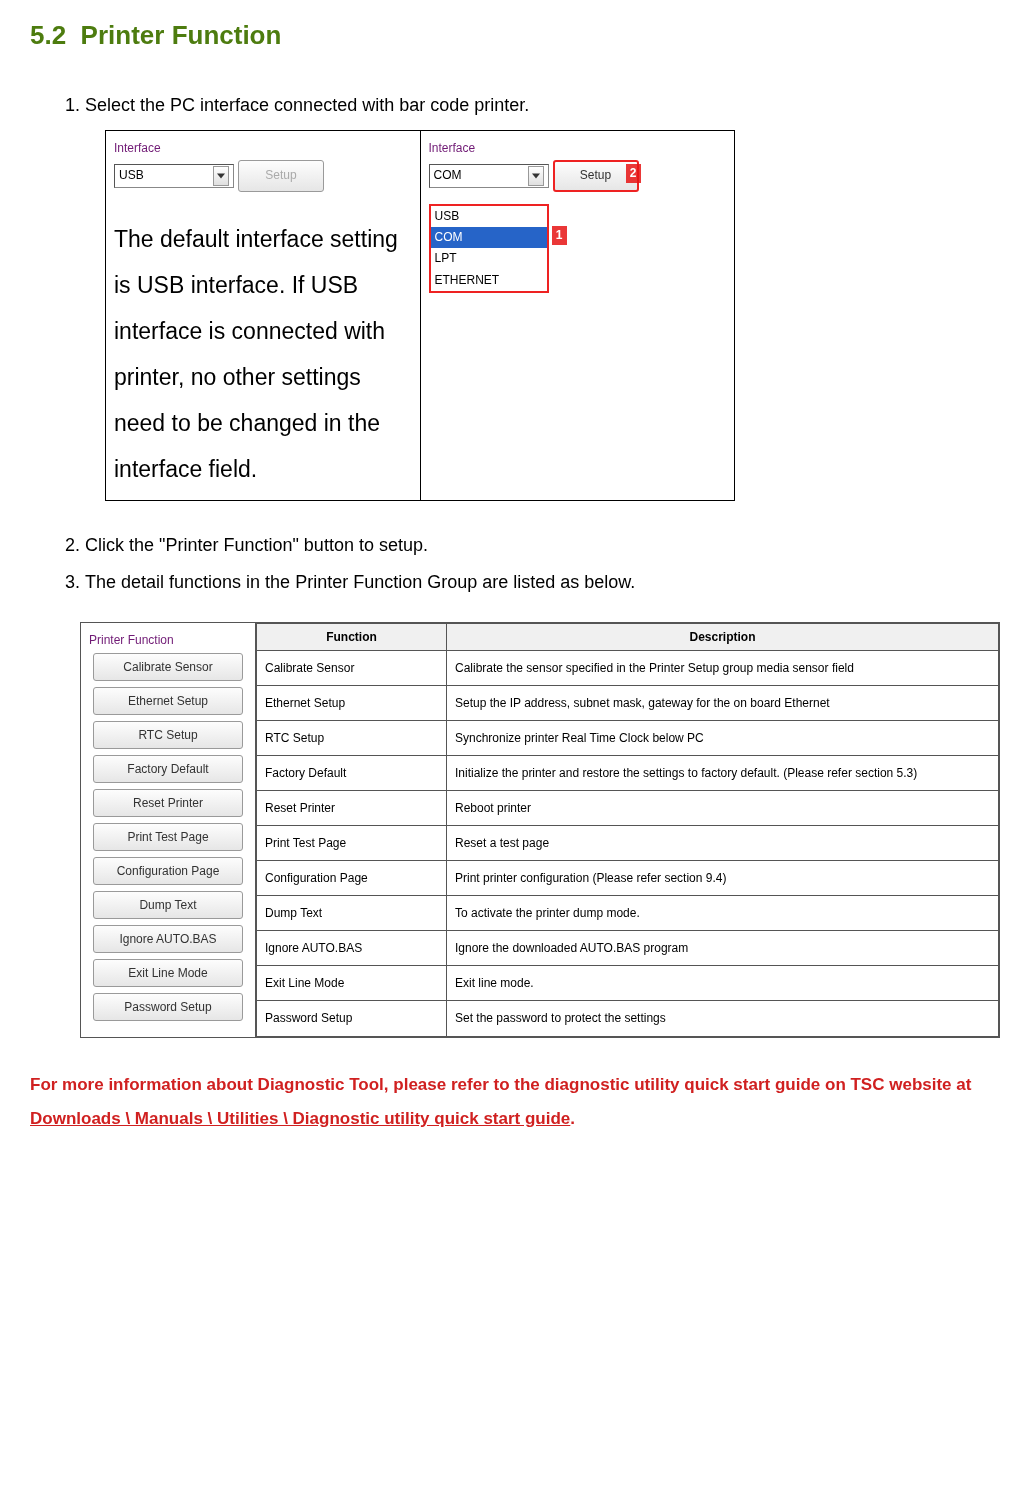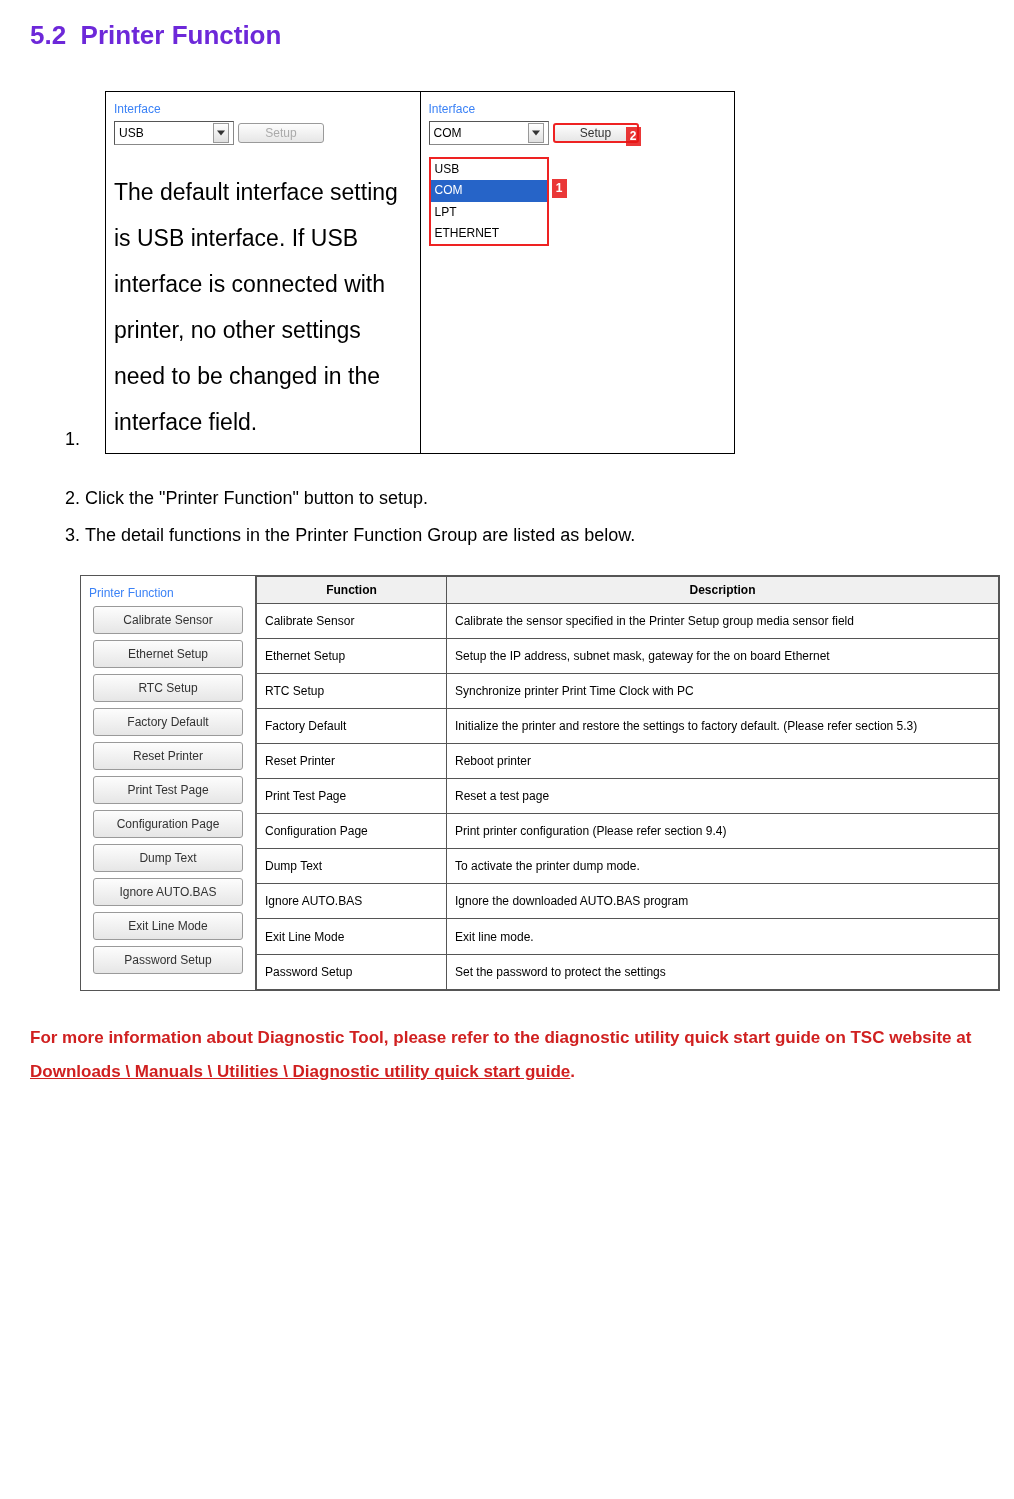--- a/index.html
+++ b/index.html
@@ -1,31 +1,31 @@
 <!DOCTYPE html>
 <html><head>
   <meta charset="utf-8">
   <style>
     * { box-sizing: border-box; margin: 0; padding: 0; }
     body { font-family: Arial, sans-serif; font-size: 16px; color: #000; width: 1014px; padding: 20px 30px; position: relative; }
-    h2.section-title { color: #6d28d9; font-size: 26px; font-weight: bold; margin-bottom: 40px; }
+    h2.section-title { color: #4d7c0f; font-size: 26px; font-weight: bold; margin-bottom: 40px; }
     .content { padding-left: 30px; }
     ol.main-list { list-style: decimal; padding-left: 25px; }
     ol.main-list > li { margin-bottom: 8px; font-size: 18px; line-height: 1.6; }
     .interface-table { border: 1px solid #000; border-collapse: collapse; margin: 10px 0 30px 20px; width: 630px; }
     .interface-table td { border: 1px solid #000; vertical-align: top; padding: 8px; }
     .interface-cell-left { width: 50%; }
     .interface-cell-right { width: 50%; position: relative; }
     .win-panel { font-family: "Microsoft Sans Serif", sans-serif; font-size: 12px; }
-    .fieldset-label { color: #3b82f6; font-size: 12px; margin-bottom: 2px; }
+    .fieldset-label { color: #701a75; font-size: 12px; margin-bottom: 2px; }
     .combo { display: flex; align-items: center; gap: 4px; margin-bottom: 12px; }
     .combo-box { display: inline-flex; align-items: center; justify-content: space-between; width: 120px; height: 24px; background: #fff; border: 1px solid #888; border-top-color: #555; border-left-color: #555; padding: 0 4px; font-size: 12px; }
     .combo-arrow { width: 16px; height: 20px; background: linear-gradient(#fff,#e0e0e0); border: 1px solid #999; display: flex; align-items: center; justify-content: center; }
     .combo-arrow svg { width: 8px; height: 6px; }
-    .win-btn { display: inline-flex; align-items: center; justify-content: center; min-width: 86px; height: 20px; background: linear-gradient(#fdfdfd,#e6e6e6); border: 1px solid #9a9a9a; border-radius: 3px; font-size: 12px; color: #333; }
+    .win-btn { display: inline-flex; align-items: center; justify-content: center; min-width: 86px; height: 32px; background: linear-gradient(#fdfdfd,#e6e6e6); border: 1px solid #9a9a9a; border-radius: 3px; font-size: 12px; color: #333; }
     .win-btn.disabled { color: #aaa; }
     .note-text { font-size: 23px; line-height: 2.0; margin-top: 24px; }
     .dropdown-open { position: relative; }
     .option-list { border: 1px solid #000; background: #fff; width: 120px; font-size: 12px; }
     .option-list div { padding: 1px 4px; }
     .option-list .selected { background: #2664c8; color: #fff; }
     .red-box { border: 2px solid #e22; }
     .red-num { background: rgba(230,20,20,0.85); color: #fff; font-weight: bold; font-size: 12px; padding: 0 4px; position: absolute; }
     .function-wrap { display: flex; border: 1px solid #555; margin: 25px 0 30px 20px; width: 920px; }
     .function-panel { width: 175px; border-right: 1px solid #555; padding: 10px 8px; font-family: "Microsoft Sans Serif", sans-serif; }
@@ -41,21 +41,21 @@
   </style>
 </head>
 <body>
 
 <h2 class="section-title">
   <span>5.2</span>&nbsp;&nbsp;<span>Printer Function</span>
 </h2>
 
 <div class="content">
   <ol class="main-list">
-    <li>
+    <li><span>Select the PC interface connected with bar code printer.</span>
 
       <table class="interface-table">
         <tbody>
             <tr>
           <td class="interface-cell-left">
             <div class="win-panel">
               <div class="fieldset-label">Interface</div>
               <div class="combo">
                 <span class="combo-box">
                   <span>USB</span>
@@ -134,21 +134,21 @@
           <tr>
             <td class="fname">Calibrate Sensor</td>
             <td>Calibrate the sensor specified in the Printer Setup group media sensor field</td>
           </tr>
           <tr>
             <td class="fname">Ethernet Setup</td>
             <td>Setup the IP address, subnet mask, gateway for the on board Ethernet</td>
           </tr>
           <tr>
             <td class="fname">RTC Setup</td>
-            <td>Synchronize printer Print Time Clock with PC</td>
+            <td>Synchronize printer Real Time Clock below PC</td>
           </tr>
           <tr>
             <td class="fname">Factory Default</td>
             <td>Initialize the printer and restore the settings to factory default. (Please refer section 5.3)</td>
           </tr>
           <tr>
             <td class="fname">Reset Printer</td>
             <td>Reboot printer</td>
           </tr>
           <tr>

